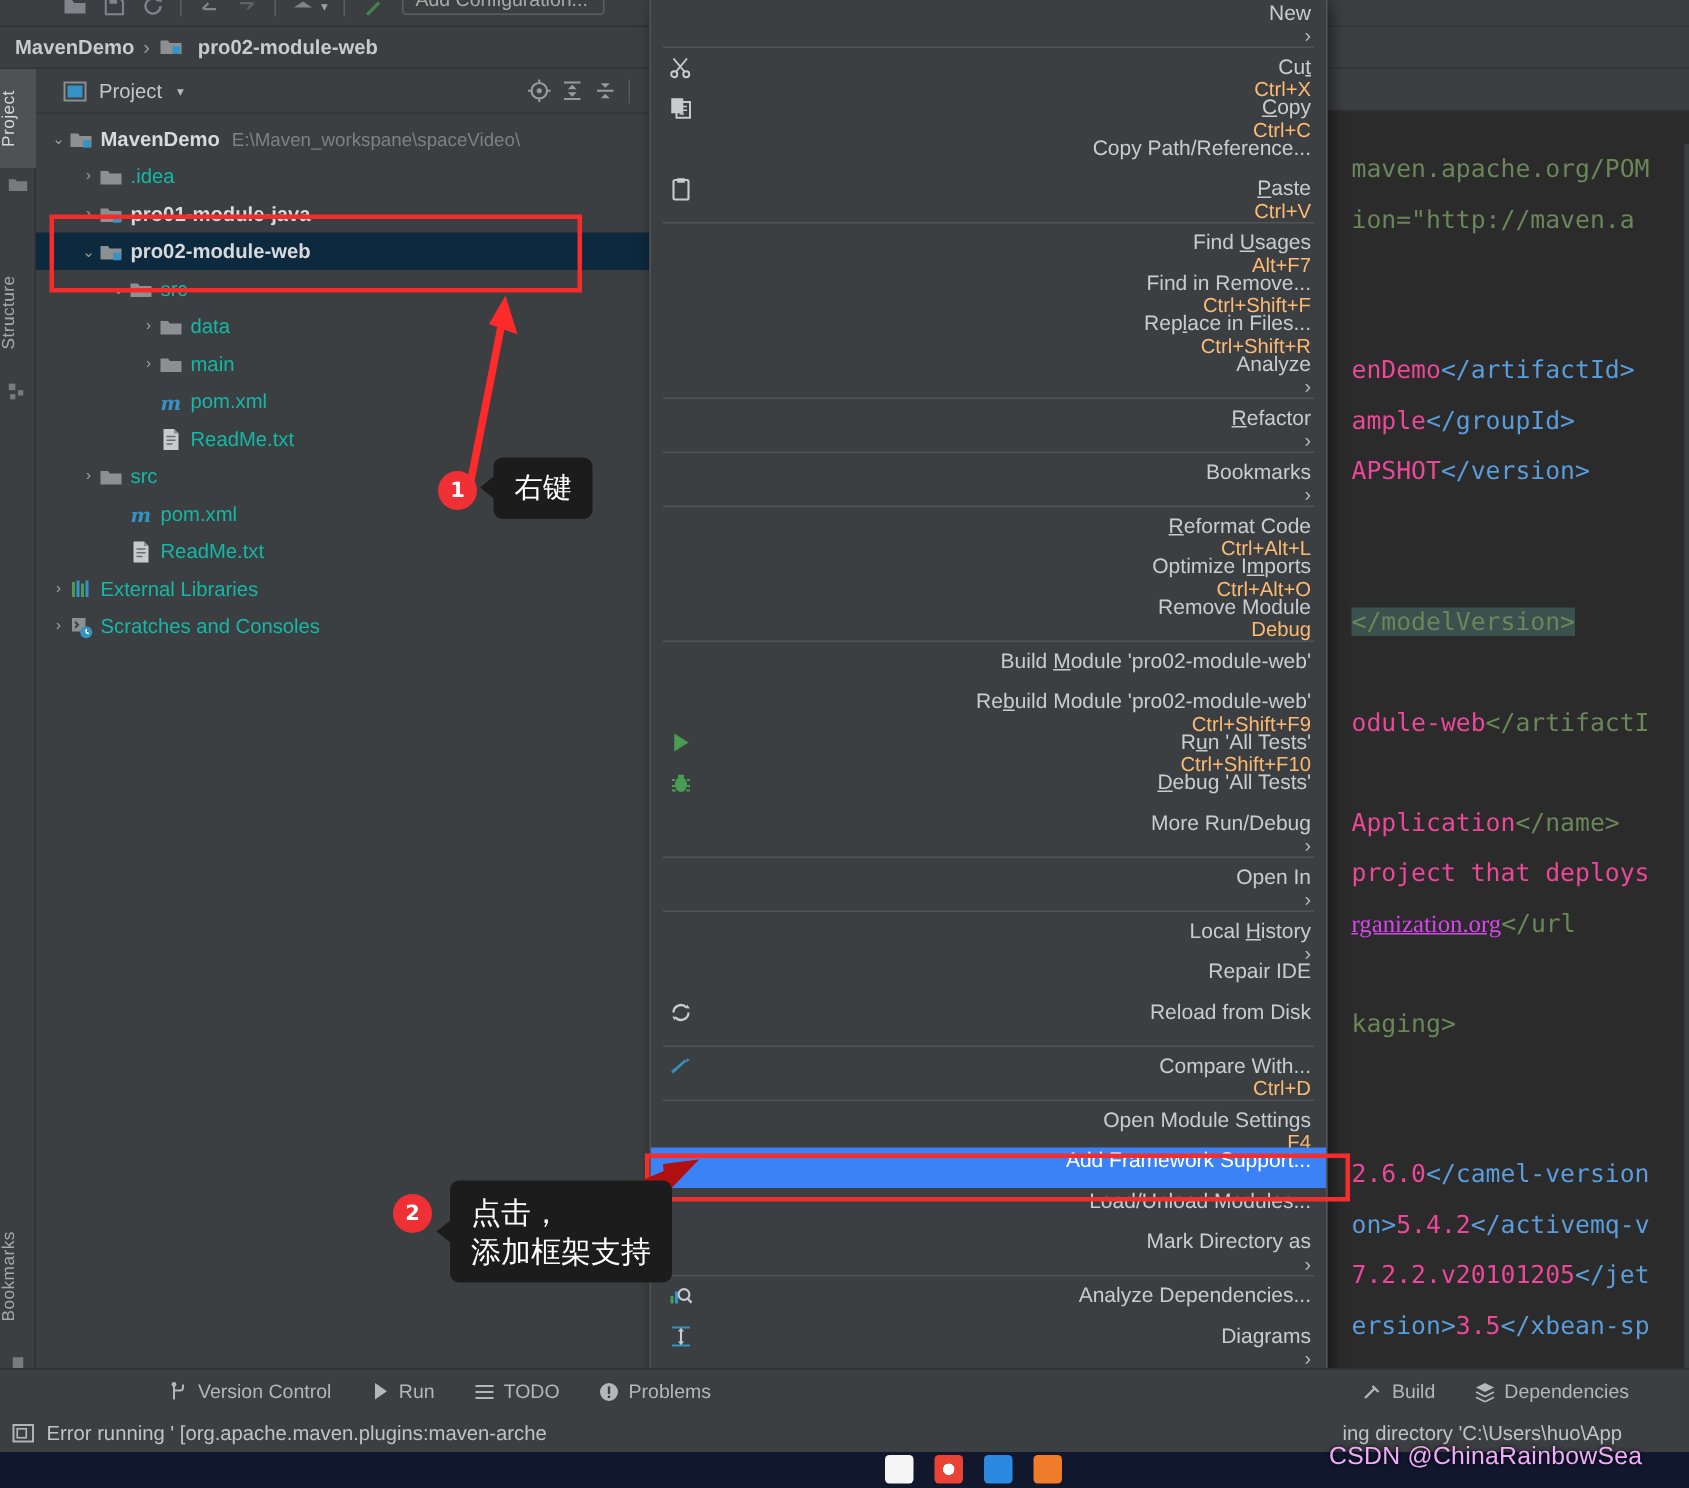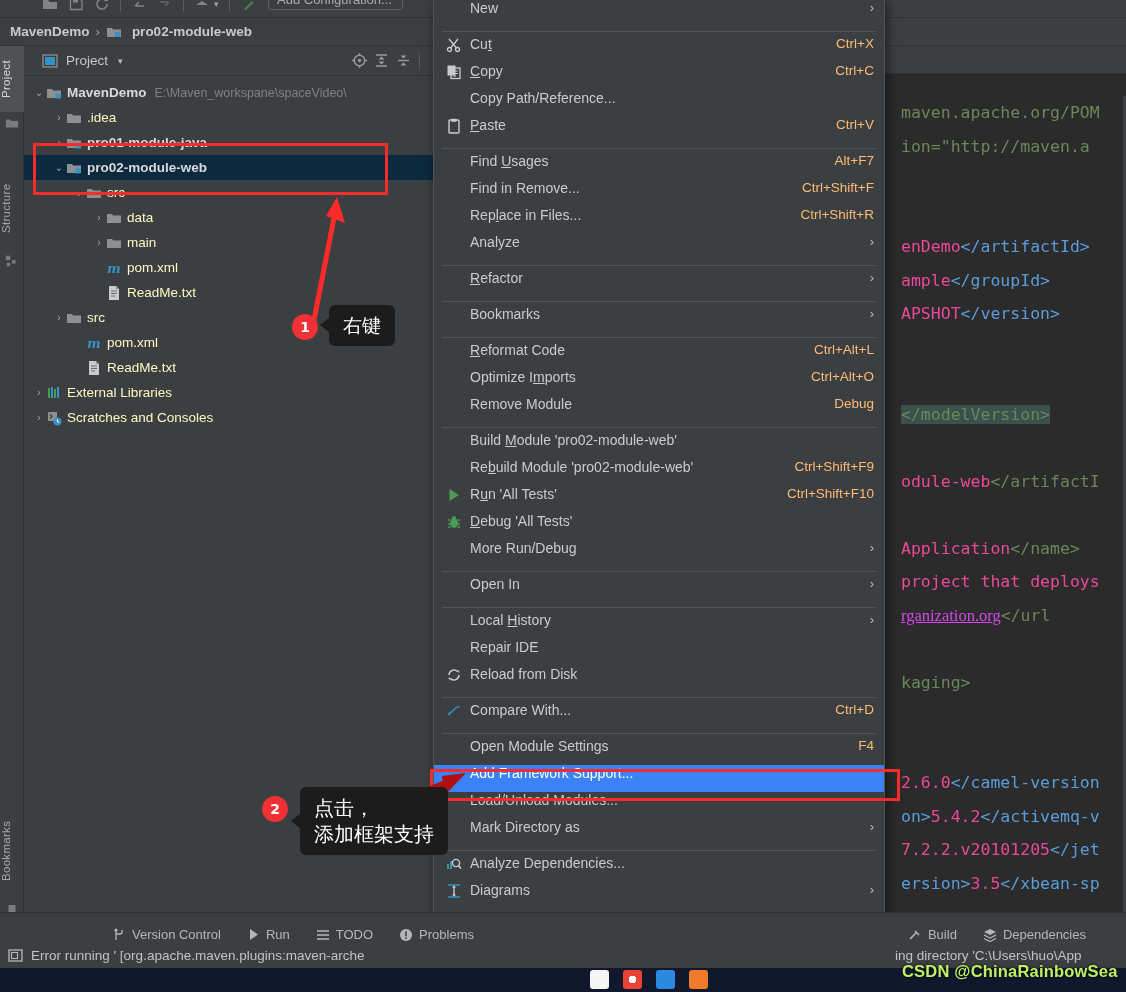--- a/index.html
+++ b/index.html
@@ -67,21 +67,21 @@
 
   .tree { position: relative; padding-top: 4px; }
   .row {
     height: 25px; display: flex; align-items: center; white-space: nowrap;
     font-size: 13.5px; color: #bbbdbf; padding-left: 8px;
   }
   .row.sel { background: #0d293e; }
   .arrow { width: 14px; text-align: center; color: #a0a3a5; font-size: 10px; flex: 0 0 14px; }
   .arrow.blank { color: transparent; }
   .ic { width: 16px; height: 16px; margin-right: 5px; flex: 0 0 16px; }
-  .lbl { color: #fef9c3; }
+  .lbl { color: #14b8a6; }
   .lbl.b { font-weight: bold; color: #d7dadc; }
   .path { color: #7e8183; font-size: 12.5px; margin-left: 8px; }
 
   
   .editor {
     position: absolute; left: 885px; top: 0; width: 241px; height: 912px;
     background: #2b2b2b; overflow: hidden;
   }
   .ed-bands { position: absolute; left: 0; top: 0; width: 241px; }
   .ed-band { height: 18px; background: #3c3f41; border-bottom: 1px solid #323436; }
@@ -97,49 +97,49 @@
   .b { color: #5a9ddb; }
   .w { color: #ec4899; }
   .u { color: #d946ef; text-decoration: underline; font-family: Liberation Serif, serif; }
   .hl { background: #3b514d; }
   .edrail { position: absolute; right: 0; top: 96px; width: 3px; height: 816px; background: #3c3f41; }
 
   
   .botbar {
     position: absolute; left: 0; top: 912px; width: 1126px; height: 30px;
     background: #3c3f41; border-top: 1px solid #2f3133;
-    display: flex; align-items: flex-end;
+    display: flex; align-items: center;
   }
   .bb-item { display: flex; align-items: center; gap: 6px; color: #b4b7b9; font-size: 13px; margin-right: 26px; }
   .statusbar {
     position: absolute; left: 0; top: 942px; width: 1126px; height: 26px;
     background: #3c3f41; display: flex; align-items: center; padding-left: 8px; gap: 8px;
     color: #c0c3c5; font-size: 13.5px; overflow: hidden; white-space: nowrap;
   }
   .bluestrip {
     position: absolute; left: 0; top: 968px; width: 1126px; height: 24px;
     background: #11182e;
   }
   .taskbar-icons { position: absolute; left: 590px; top: 970px; display: flex; gap: 14px; align-items: center; }
   .tbi { width: 19px; height: 19px; border-radius: 3px; }
   .csdn {
     position: absolute; left: 886px; top: 962px;
-    color: #bef264; font-size: 16.5px; font-weight: bold; letter-spacing: .2px;
-    text-shadow: 0 0 3px #000; white-space: nowrap; margin-left: 16px;
+    color: #f0abfc; font-size: 16.5px; font-weight: normal; letter-spacing: .2px;
+    text-shadow: 0 0 3px #000; white-space: nowrap;
   }
 
   
   .ctx {
     position: absolute; left: 433px; top: 0; width: 452px; height: 992px;
     background: #3c3f41; border: 1px solid #515456; border-top: none;
     box-shadow: 2px 2px 10px rgba(0,0,0,.55); overflow: hidden;
   }
   .mi {
-    position: relative; height: 27px; display: flex; align-items: flex-start;
-    padding-left: 36px; padding-right: 10px; color: #c9ccce; font-size: 14px; white-space: nowrap;
+    position: relative; height: 27px; display: flex; align-items: flex-end;
+    padding-left: 36px; padding-right: 10px; color: #c9ccce; font-size: 14px; white-space: nowrap; flex-direction: column;
   }
   .mi.sel { background: #3b82f6; color: #ffffff; }
   .mi .mi-ic { position: absolute; left: 11px; width: 17px; height: 17px; display: flex; align-items: center; justify-content: center; }
   .mi .sc { margin-left: auto; color: #fdba74; font-size: 13.5px; }
   .mi .chev { margin-left: auto; color: #b6b9bb; font-size: 13px; }
   .msep { height: 1px; background: #515456; margin: 4px 8px; }
   .und { text-decoration: underline; }
 
   
   .redbox { position: absolute; border: 3px solid #f42c2c; pointer-events: none; }

